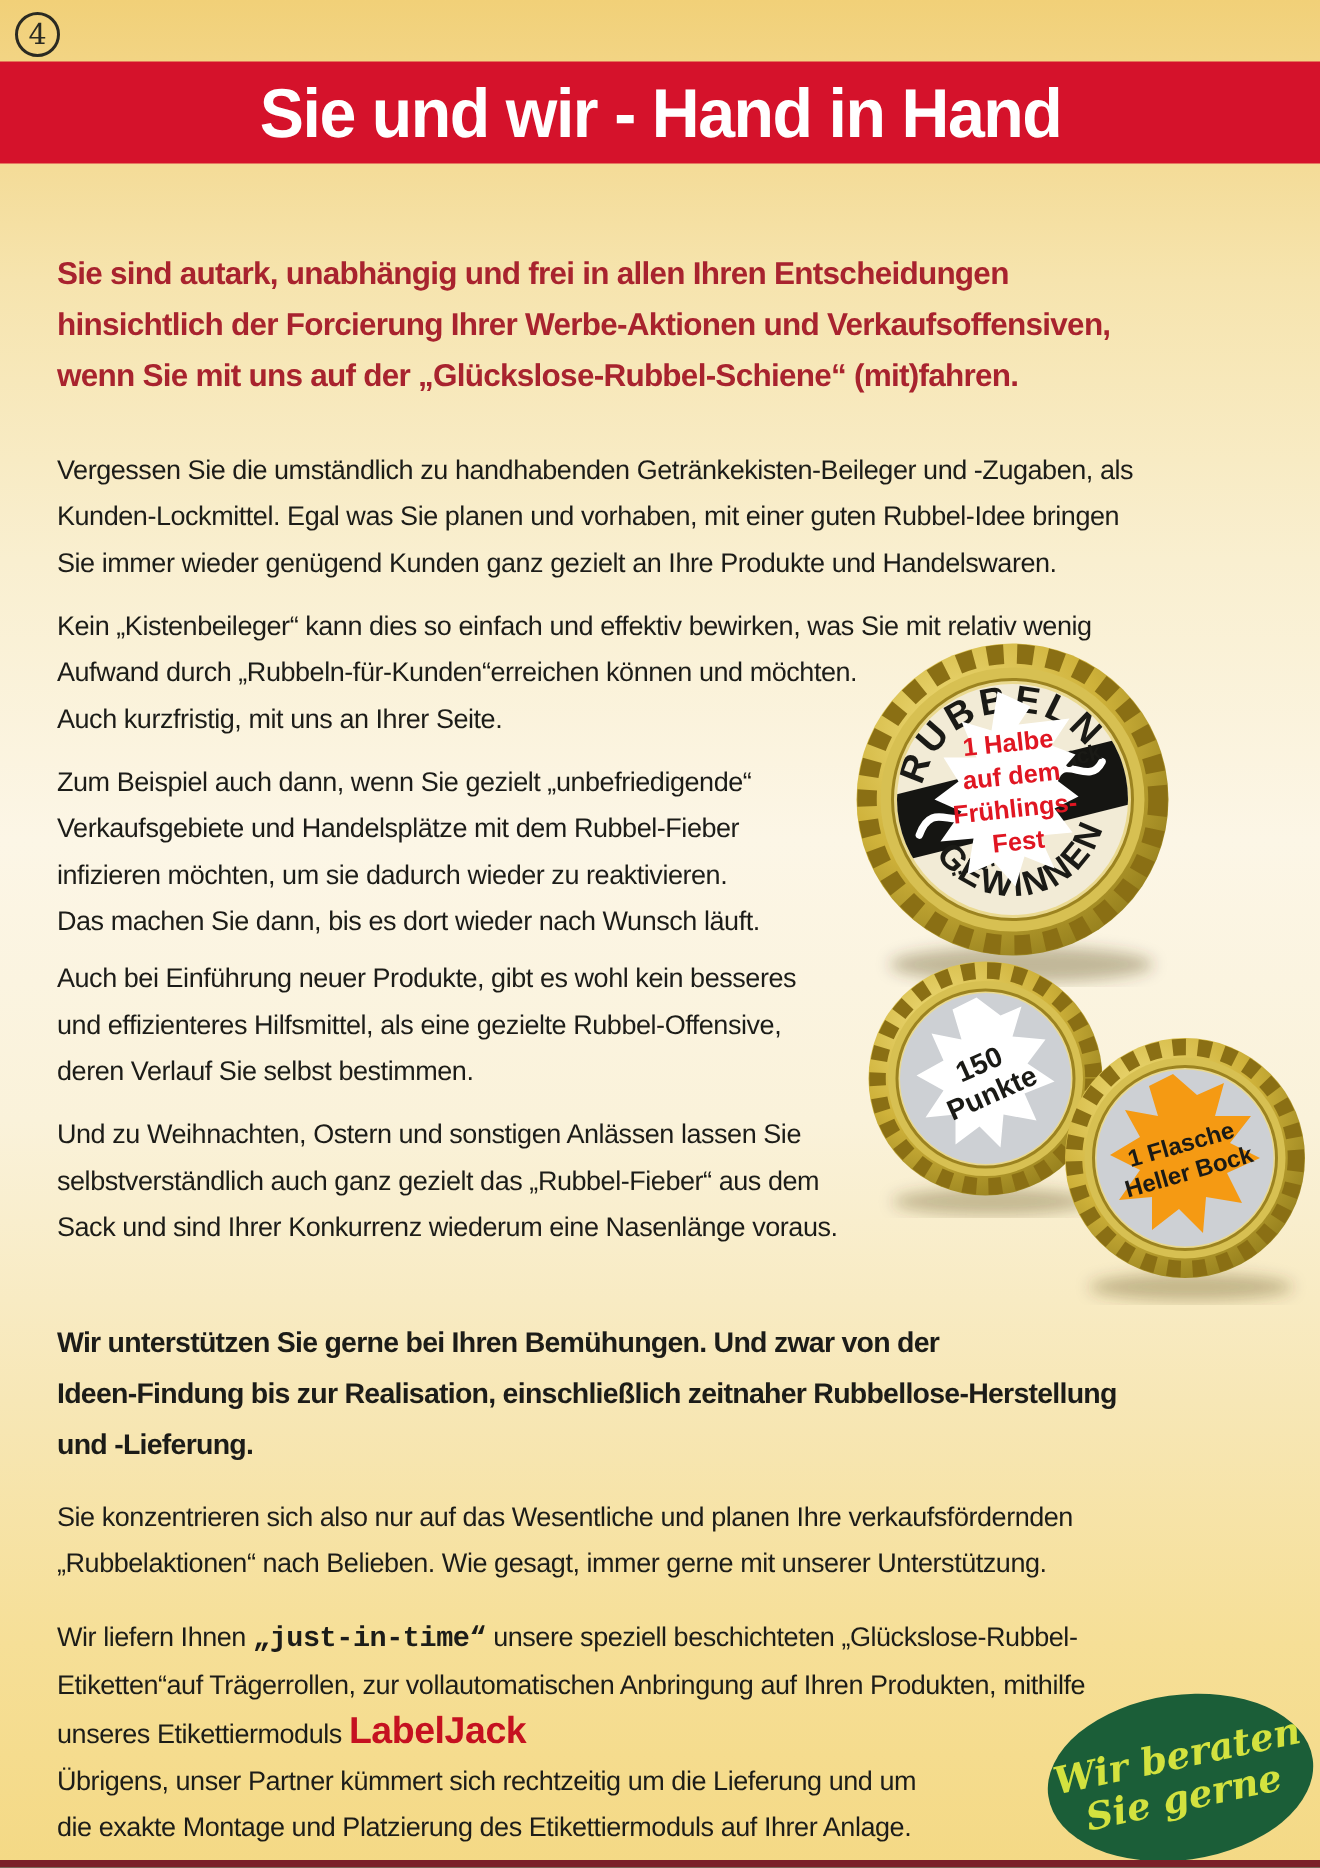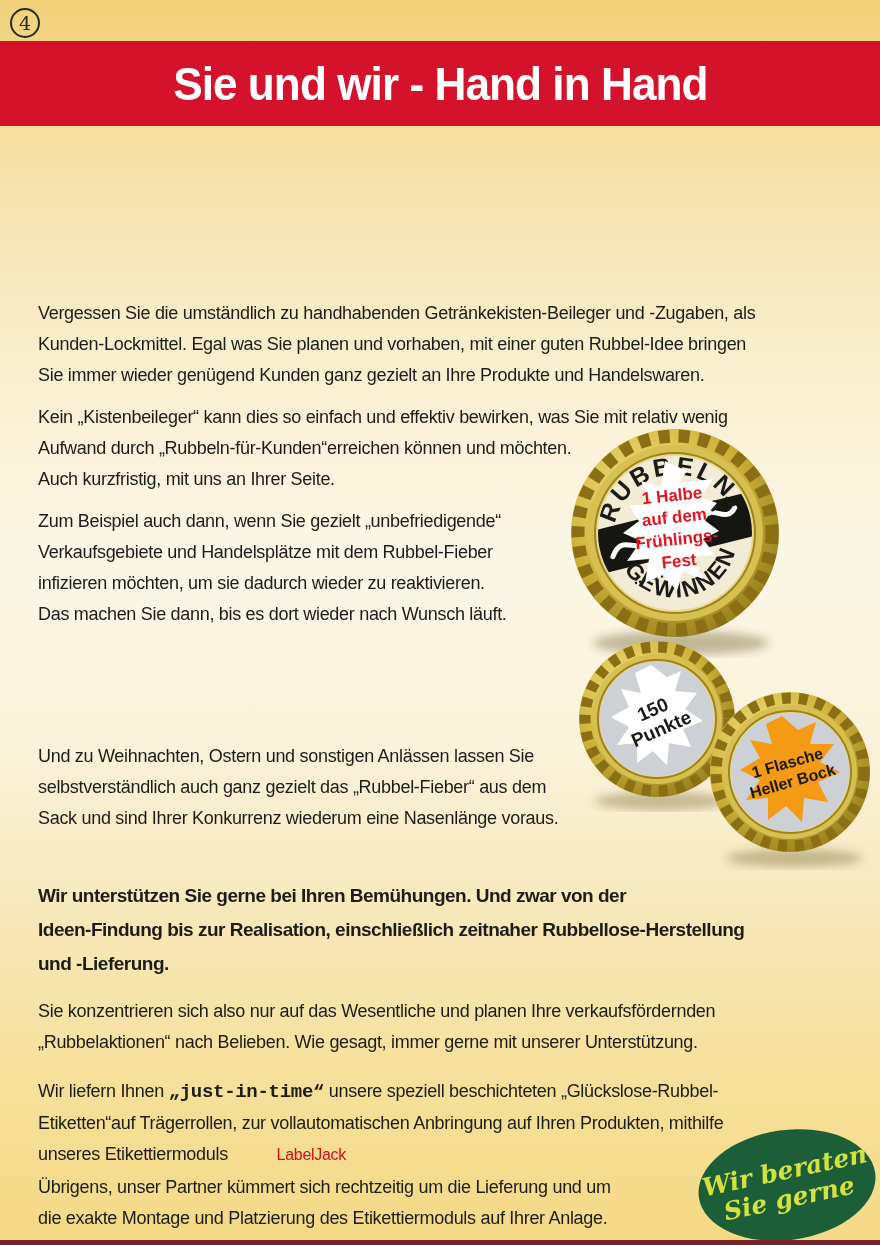--- a/index.html
+++ b/index.html
@@ -10,37 +10,37 @@
     font-family:"Liberation Sans", sans-serif;
     background:linear-gradient(180deg,#f1d078 0%,#f6e4ae 15%,#f9efd0 30%,#fcf6e6 45%,#faf2da 60%,#f7e7b6 75%,#f6df97 88%,#f4d985 100%);
   }
   .pagenum {
     position:absolute; left:10px; top:8px; width:30px; height:30px;
     border:2px solid #2a2a22; border-radius:50%;
     display:flex; align-items:center; justify-content:center;
     font-family:"DejaVu Serif", serif; font-size:19px; color:#2a2a22;
   }
   .banner {
-    position:absolute; left:0; top:41px; width:880px; height:85px;
+    position:absolute; left:0; top:41px; width:880px; height:68px;
     background:#d5122b; display:flex; align-items:center; justify-content:center;
   }
   .banner h1 {
     color:#ffffff; font-size:46px; font-weight:700; letter-spacing:-1px;
     transform:scaleX(.96); white-space:nowrap;
   }
   .p {
     position:absolute; left:38px; width:822px;
     white-space:pre-line; color:#1c1c18;
     font-size:18px; line-height:31px; letter-spacing:-0.3px;
   }
   .p.red-bold { color:#a8232e; font-weight:700; font-size:21px; line-height:34px; letter-spacing:-0.5px; }
   .p.bold { font-weight:700; font-size:19px; line-height:34px; letter-spacing:-0.5px; }
   .p.headline-red { color:#e3182b; font-weight:700; font-size:26px; line-height:30px; letter-spacing:-0.5px; }
   .seg-bold { font-weight:700; font-size:19px;font-family:Liberation Mono, monospace; }
-  .seg-brand { font-weight:400; font-size:16px; color:#c51120;margin-left:44px; }
+  .seg-brand { font-weight:700; font-size:25px; color:#c51120; }
   .cap { position:absolute; }
   .badge {
     position:absolute; left:698px; top:1130px; width:178px; height:110px;
     background:#1b5e38; border-radius:50%;
     transform:rotate(-8deg);
     display:flex; flex-direction:column; align-items:center; justify-content:center;
   }
   .badge span {
     font-family:"DejaVu Serif", serif; font-style:italic; font-weight:700;
     color:#d3e23f; font-size:25px; line-height:28px; transform:rotate(-4deg);
@@ -53,30 +53,36 @@
 <div class="page">
 
   <div class="pagenum">
     <span>4</span>
   </div>
 
   <div class="banner">
     <h1>Sie und wir - Hand in Hand</h1>
   </div>
 
+  <p class="p red-bold" style="top:166px">Sie sind autark, unabhängig und frei in allen Ihren Entscheidungen
+hinsichtlich der Forcierung Ihrer Werbe-Aktionen und Verkaufsoffensiven,
+wenn Sie mit uns auf der „Glückslose-Rubbel-Schiene“ (mit)fahren.</p>
   <p class="p" style="top:298px">Vergessen Sie die umständlich zu handhabenden Getränkekisten-Beileger und -Zugaben, als
 Kunden-Lockmittel. Egal was Sie planen und vorhaben, mit einer guten Rubbel-Idee bringen
 Sie immer wieder genügend Kunden ganz gezielt an Ihre Produkte und Handelswaren.</p>
   <p class="p" style="top:506px;width:560px">Zum Beispiel auch dann, wenn Sie gezielt „unbefriedigende“
 Verkaufsgebiete und Handelsplätze mit dem Rubbel-Fieber
 infizieren möchten, um sie dadurch wieder zu reaktivieren.
 Das machen Sie dann, bis es dort wieder nach Wunsch läuft.</p>
   <p class="p" style="top:402px">Kein „Kistenbeileger“ kann dies so einfach und effektiv bewirken, was Sie mit relativ wenig
 Aufwand durch „Rubbeln-für-Kunden“erreichen können und möchten.
 Auch kurzfristig, mit uns an Ihrer Seite.</p>
+  <p class="p" style="top:637px;width:560px">Auch bei Einführung neuer Produkte, gibt es wohl kein besseres
+und effizienteres Hilfsmittel, als eine gezielte Rubbel-Offensive,
+deren Verlauf Sie selbst bestimmen.</p>
   <p class="p" style="top:741px;width:600px">Und zu Weihnachten, Ostern und sonstigen Anlässen lassen Sie
 selbstverständlich auch ganz gezielt das „Rubbel-Fieber“ aus dem
 Sack und sind Ihrer Konkurrenz wiederum eine Nasenlänge voraus.</p>
   <p class="p bold" style="top:879px">Wir unterstützen Sie gerne bei Ihren Bemühungen. Und zwar von der
 Ideen-Findung bis zur Realisation, einschließlich zeitnaher Rubbellose-Herstellung
 und -Lieferung.</p>
   <p class="p" style="top:996px">Sie konzentrieren sich also nur auf das Wesentliche und planen Ihre verkaufsfördernden
 „Rubbelaktionen“ nach Belieben. Wie gesagt, immer gerne mit unserer Unterstützung.</p>
 
   <p class="p" style="top:1076px"><span>Wir liefern Ihnen </span><span class="seg-bold">„just-in-time“</span><span> unsere speziell beschichteten „Glückslose-Rubbel-

